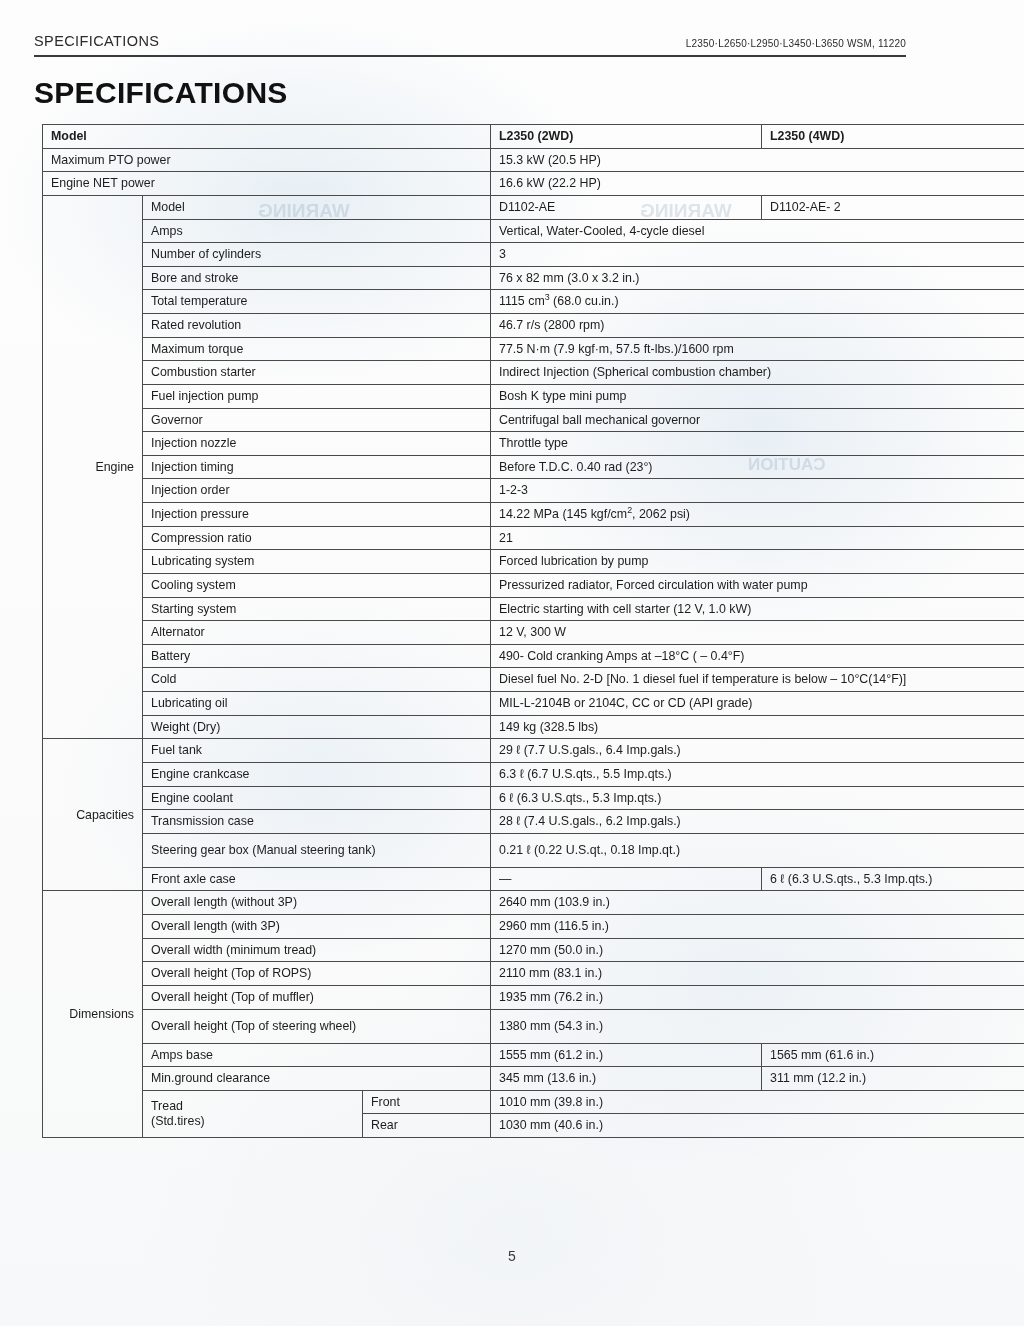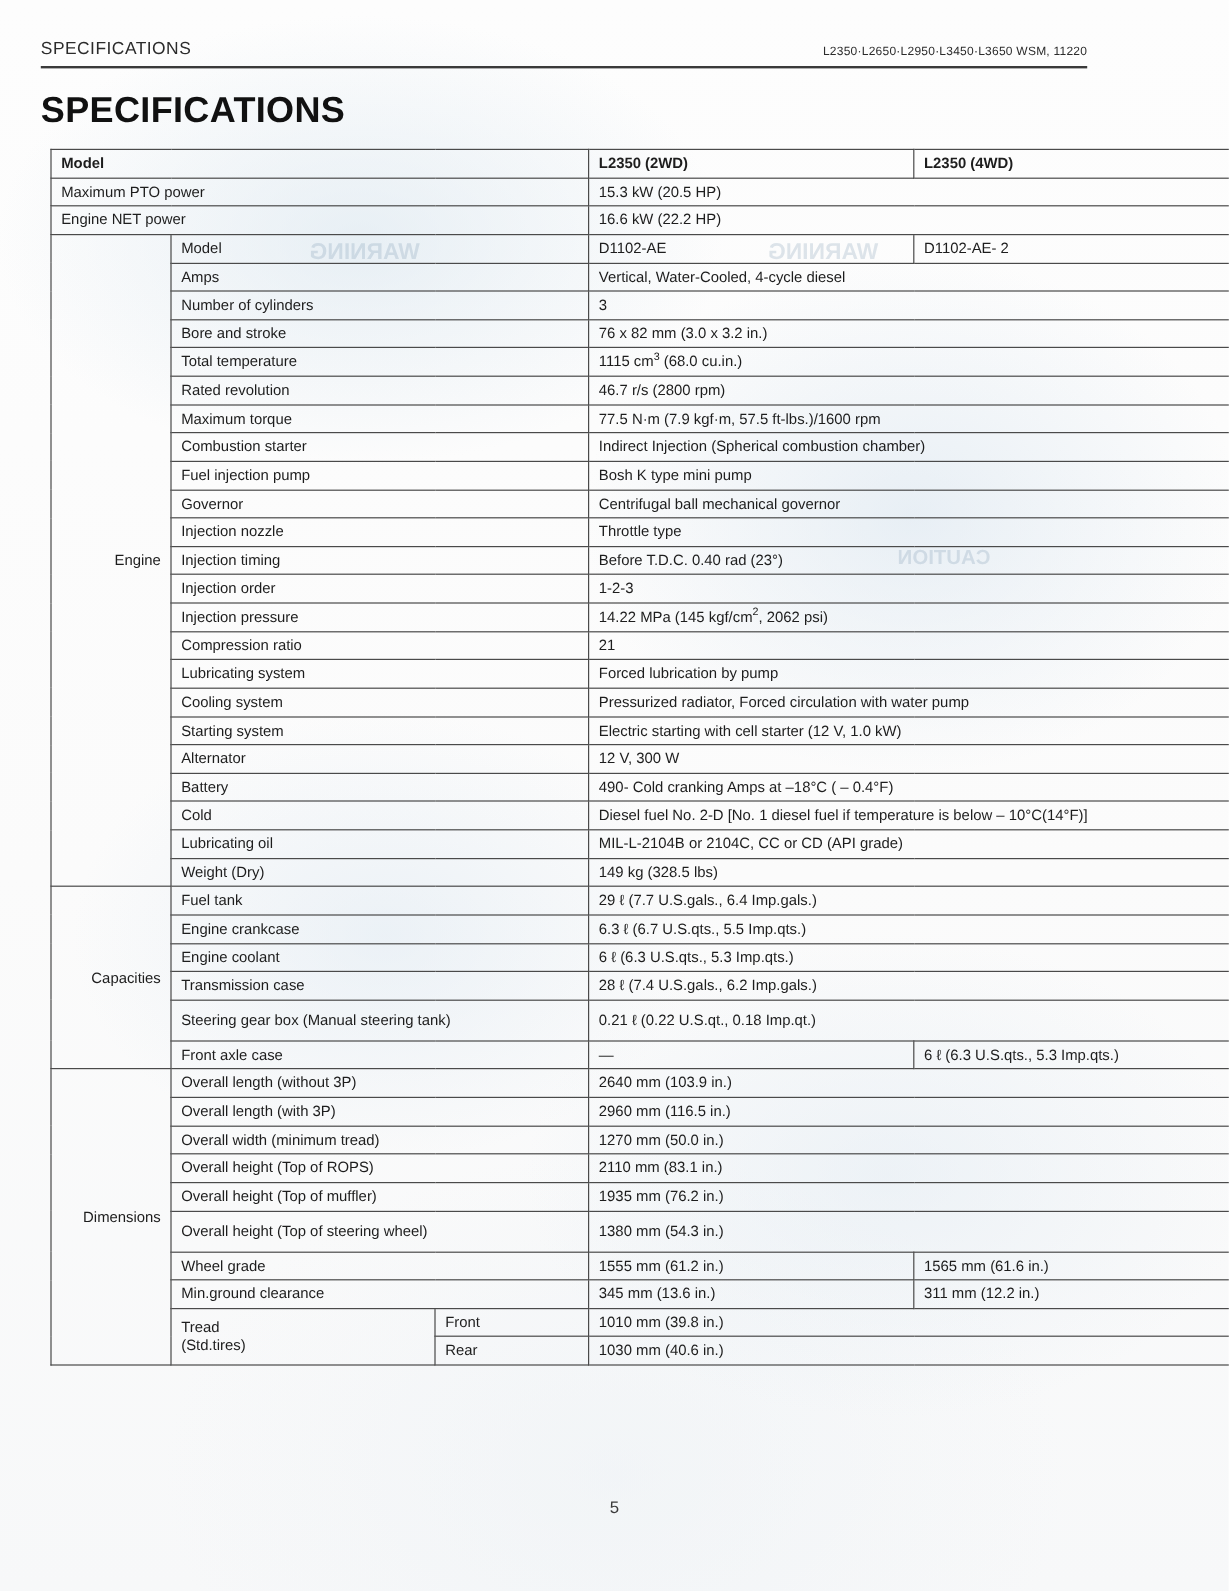--- a/index.html
+++ b/index.html
@@ -320,21 +320,21 @@
         </tr>
         <tr>
           <td class="lbl" colspan="2">Overall height (Top of muffler)</td>
           <td class="val" colspan="2">1935 mm (76.2 in.)</td>
         </tr>
         <tr class="tall">
           <td class="lbl" colspan="2">Overall height (Top of steering wheel)</td>
           <td class="val" colspan="2">1380 mm (54.3 in.)</td>
         </tr>
         <tr>
-          <td class="lbl" colspan="2">Wheel grade</td>
+          <td class="lbl" colspan="2">Amps base</td>
           <td class="val">1555 mm (61.2 in.)</td>
           <td class="val">1565 mm (61.6 in.)</td>
         </tr>
         <tr>
           <td class="lbl" colspan="2">Min.ground clearance</td>
           <td class="val">345 mm (13.6 in.)</td>
           <td class="val">311 mm (12.2 in.)</td>
         </tr>
         <tr>
           <td class="lbl" rowspan="2">

